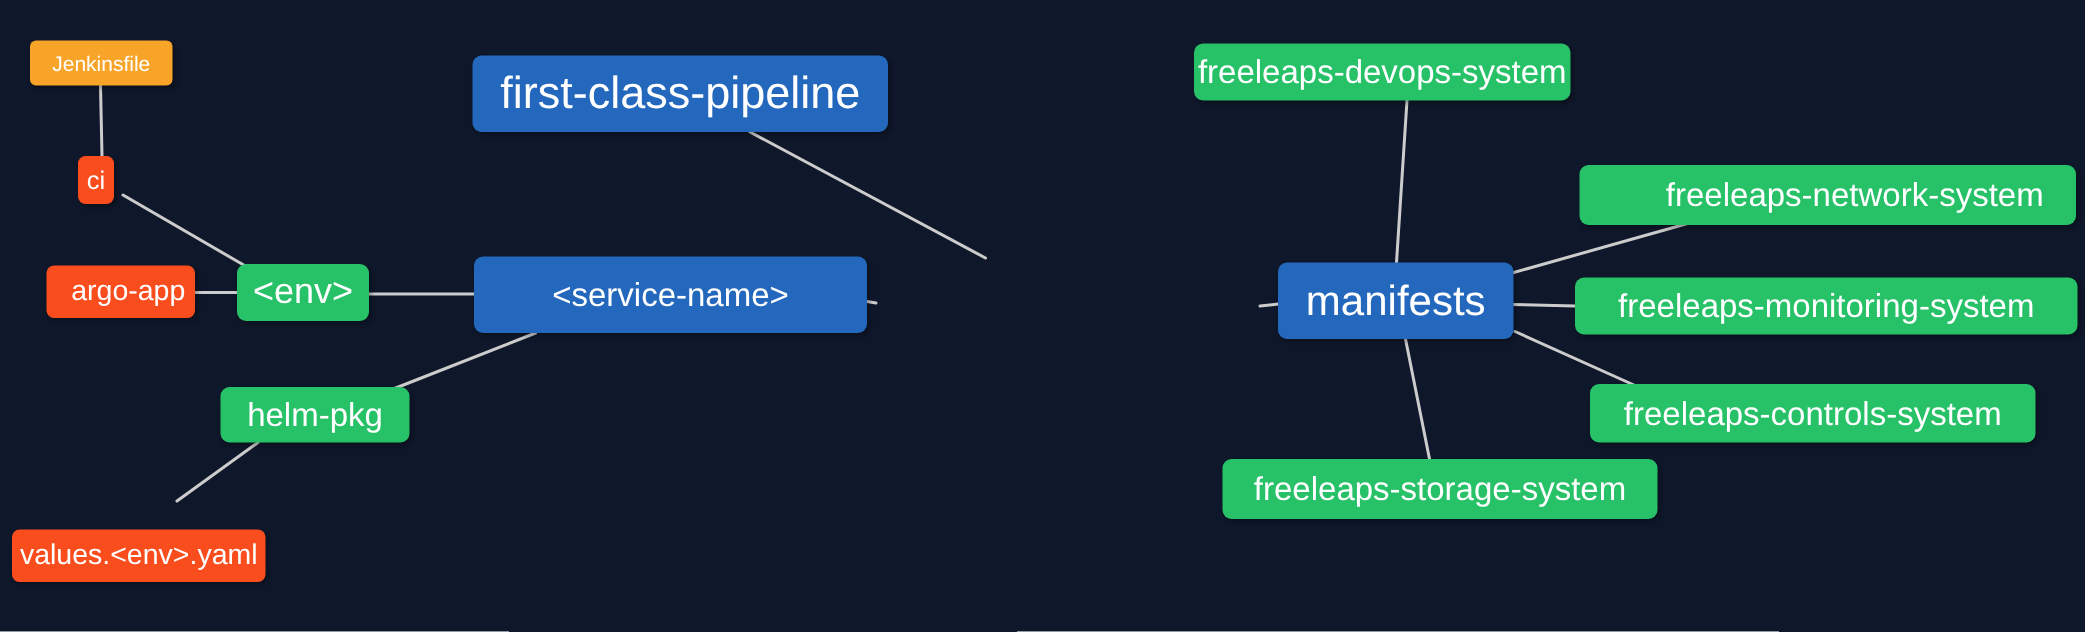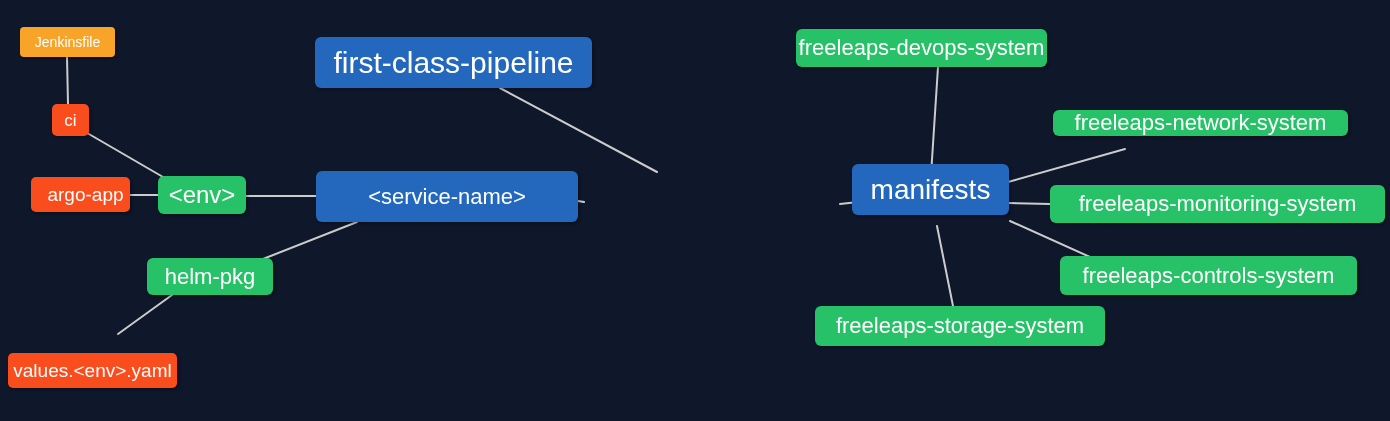--- a/index.html
+++ b/index.html
@@ -40,29 +40,29 @@
     user-select: none;
   }
   .orange { background: #F7A428; }
   .red    { background: #F94D1E; }
   .green  { background: #27C168; }
   .blue   { background: #2368BD; }
   .dark   { background: #3B3734; }
 
   
   #n-jenkinsfile { left: 20px;   top: 27px;  width: 95px;  height: 30px; font-size: 14px; border-radius: 4px; }
-  #n-ci          { left: 52px;   top: 104px; width: 37px;  height: 32px; font-size: 17px; border-radius: 5px; }
+  #n-ci          { left: 52px;   top: 104px; width: 24px;  height: 32px; font-size: 17px; border-radius: 5px; }
   #n-argo-app    { left: 31px;   top: 177px; width: 89px;  height: 35px; font-size: 19px; border-radius: 5px; padding-left: 10px; }
   #n-env         { left: 158px;  top: 176px; width: 88px;  height: 38px; font-size: 24px; }
   #n-service     { left: 316px;  top: 171px; width: 262px; height: 51px; font-size: 22px; }
   #n-pipeline    { left: 315px;  top: 37px;  width: 277px; height: 51px; font-size: 30px; }
   #n-ops         { left: 584px;  top: 172px; width: 263px; height: 66px; font-size: 37px; }
-  #n-manifests   { left: 852px;  top: 164px; width: 157px; height: 51px; font-size: 28px; }
+  #n-manifests   { left: 852px;  top: 175px; width: 157px; height: 51px; font-size: 28px; }
   #n-devops      { left: 796px;  top: 29px;  width: 251px; height: 38px; font-size: 22px; }
-  #n-network     { left: 1053px; top: 110px; width: 295px; height: 26px; font-size: 22px; }
+  #n-network     { left: 1053px; top: 110px; width: 295px; height: 40px; font-size: 22px; padding-left: 36px; }
   #n-monitoring  { left: 1050px; top: 185px; width: 335px; height: 38px; font-size: 22px; }
   #n-controls    { left: 1060px; top: 256px; width: 297px; height: 39px; font-size: 22px; }
   #n-storage     { left: 815px;  top: 306px; width: 290px; height: 40px; font-size: 22px; }
   #n-helm-pkg    { left: 147px;  top: 258px; width: 126px; height: 37px; font-size: 22px; }
   #n-values      { left: 8px;    top: 333px; width: 169px; height: 35px; font-size: 19px; border-radius: 5px; margin-top: 20px; }
 </style>
 </head>
 <body>
 
 <div class="canvas">

